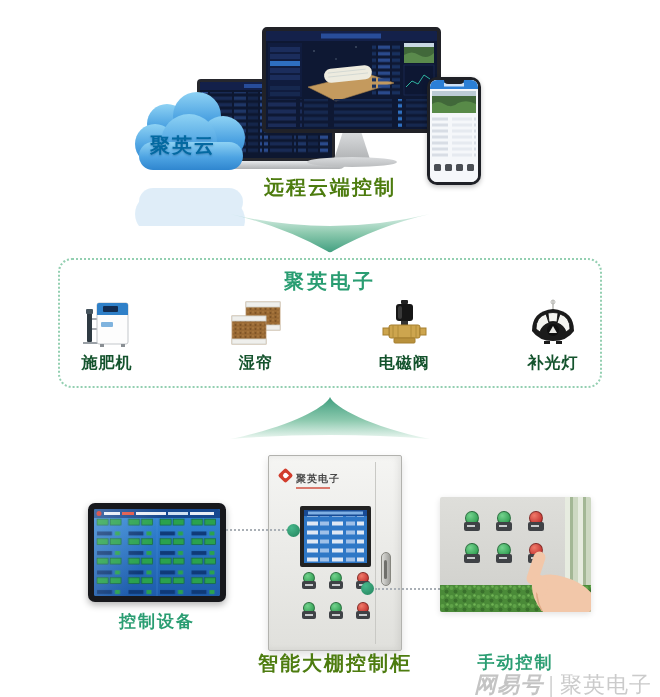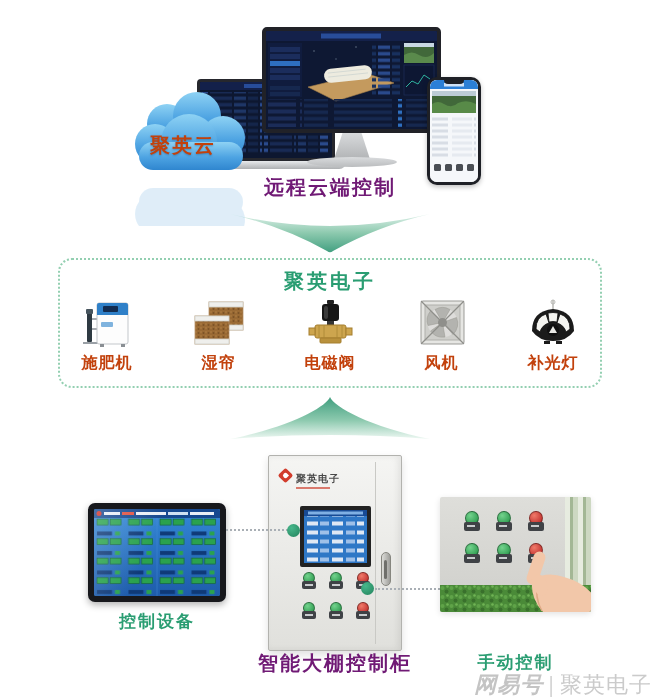--- a/index.html
+++ b/index.html
@@ -19,42 +19,42 @@
   .stand{position:absolute;left:62px;top:106px;width:56px;height:26px;
          clip-path:polygon(33% 0,67% 0,82% 100%,18% 100%);
          background:linear-gradient(#d8dadc,#b2b4b6);}
   .mbase{position:absolute;left:45px;top:130px;width:90px;height:10px;border-radius:50%;
          background:linear-gradient(#dadcde,#babcbe);}
   .phone{left:427px;top:77px;width:54px;height:108px;background:#1e2026;border-radius:10px;
          padding:3px;box-sizing:border-box;box-shadow:0 2px 5px rgba(0,0,0,.25);}
   .pscreen{position:relative;width:48px;height:102px;background:#f5f7fa;border-radius:7px;overflow:hidden;}
   .notch{position:absolute;left:14px;top:0;width:20px;height:4px;background:#1e2026;border-radius:0 0 4px 4px;z-index:3;}
   .cloud{left:131px;top:86px;width:122px;height:92px;z-index:5;}
-  .cloud-label{position:absolute;left:0;top:46px;width:104px;text-align:center;color:#c2410c;
+  .cloud-label{position:absolute;left:0;top:46px;width:104px;text-align:center;color:#0369a1;
                font-size:20px;font-weight:bold;letter-spacing:2px;text-shadow:0 1px 2px rgba(20,70,120,.4);}
   .cloud-refl{left:131px;top:180px;width:122px;height:46px;overflow:hidden;opacity:.16;
               transform:scaleY(-1);z-index:1;}
   .caption{font-weight:bold;text-align:center;}
-  .caption.dark{color:#701a75;font-size:20px;letter-spacing:2px;}
+  .caption.dark{color:#4d7c0f;font-size:20px;letter-spacing:2px;}
   .caption.green{color:#2a9d72;font-size:17px;letter-spacing:2px;}
   .cap-top{left:180px;top:174px;width:300px;}
 
   
   .arrow1{left:228px;top:212px;width:204px;height:42px;}
   .arrow2{left:228px;top:395px;width:204px;height:46px;}
 
   
   .devices-box{left:58px;top:258px;width:544px;height:130px;border:2px dotted #93cfb1;
                border-radius:14px;box-sizing:border-box;}
   .devices-title{margin:8px 0 4px 0;text-align:center;color:#2a9d72;font-size:20px;
                  font-weight:bold;letter-spacing:3px;}
   .devices-row{display:flex;justify-content:space-between;padding:0 10px;}
   .device{width:74px;display:flex;flex-direction:column;align-items:center;}
   .device svg{width:54px;height:50px;}
-  .device-label{margin-top:4px;color:#c2410c;font-size:16px;font-weight:bold;letter-spacing:1px;text-align:right;}
+  .device-label{margin-top:4px;color:#14532d;font-size:16px;font-weight:bold;letter-spacing:1px;text-align:right;}
 
   
   .touch-panel{left:88px;top:503px;width:138px;height:99px;background:#17181c;border-radius:7px;
                padding:6px;box-sizing:border-box;box-shadow:0 3px 7px rgba(0,0,0,.3);}
   .tscreen{position:relative;width:126px;height:87px;background:#2f7fd2;border-radius:2px;overflow:hidden;}
   .tscreen::after{content:"";position:absolute;inset:0;
                   background:linear-gradient(115deg,rgba(255,255,255,.22),rgba(255,255,255,0) 45%);}
   .cabinet{left:268px;top:455px;width:134px;height:196px;border:1px solid #b2b2ae;border-radius:2px;
            background:linear-gradient(180deg,#f5f5f3,#e0e0dc);box-sizing:border-box;
            box-shadow:inset -3px 0 6px rgba(0,0,0,.07),0 4px 9px rgba(0,0,0,.12);}
@@ -302,36 +302,20 @@
           <rect x="24" y="22" width="7" height="4" fill="#333"></rect>
           <rect x="12" y="26" width="31" height="13" rx="2" fill="#cda54e" stroke="#a57f2e"></rect>
           <path d="M16 26 v13 M21 26 v13 M34 26 v13 M39 26 v13" stroke="#b08c38" stroke-width="1"></path>
           <rect x="6" y="29" width="6" height="7" fill="#cda54e" stroke="#a57f2e"></rect>
           <rect x="43" y="29" width="6" height="7" fill="#cda54e" stroke="#a57f2e"></rect>
           <rect x="17" y="39" width="21" height="5" rx="1" fill="#b9913c" stroke="#a57f2e"></rect>
         </svg>
         <span class="device-label">电磁阀</span>
       </div>
 
-      <div class="device">
-        <svg viewBox="0 0 54 50">
-          <rect x="6" y="2" width="43" height="43" rx="2" fill="#e6e6e3" stroke="#9b9b97"></rect>
-          <rect x="10" y="6" width="35" height="35" fill="#cfcfcb" stroke="#b0b0ac"></rect>
-          <circle cx="27.5" cy="23.5" r="15" fill="#dedddb"></circle>
-          <g fill="#b3b3af" stroke="#97978f" stroke-width=".5">
-            <path d="M27.5 23.5 L20 10.5 A15 15 0 0 1 35 10.5 Z"></path>
-            <path d="M27.5 23.5 L41.5 18.5 A15 15 0 0 1 38 35.5 Z"></path>
-            <path d="M27.5 23.5 L30 38 A15 15 0 0 1 15.5 32 Z"></path>
-            <path d="M27.5 23.5 L13 26.5 A15 15 0 0 1 15.5 12 Z"></path>
-          </g>
-          <path d="M6 2 L27.5 23.5 M49 2 L27.5 23.5 M6 45 L27.5 23.5 M49 45 L27.5 23.5" stroke="#8f8f8b" stroke-width="1.2"></path>
-          <circle cx="27.5" cy="23.5" r="4.5" fill="#8f8f8b"></circle>
-        </svg>
-        <span class="device-label">风机</span>
-      </div>
 
       <div class="device">
         <svg viewBox="0 0 54 50">
           <path d="M27 1 v9" stroke="#b9b9b5" stroke-width="1.5" fill="none"></path>
           <circle cx="27" cy="3" r="2" fill="none" stroke="#b9b9b5"></circle>
           <path d="M6 32 Q6 12 27 10 Q48 12 48 32 Q41 42 27 42 Q13 42 6 32 Z" fill="#1b1b1b"></path>
           <g fill="#f4f4f0" stroke="#0c0c0c" stroke-width=".8">
             <path d="M10 30 Q10 18 20 15 L23 24 Q16 26 14 33 Z"></path>
             <path d="M22 14 Q27 13 32 14 L31 23 Q27 22 23 23 Z"></path>
             <path d="M34 15 Q44 18 44 30 L40 33 Q38 26 31 24 Z"></path>

